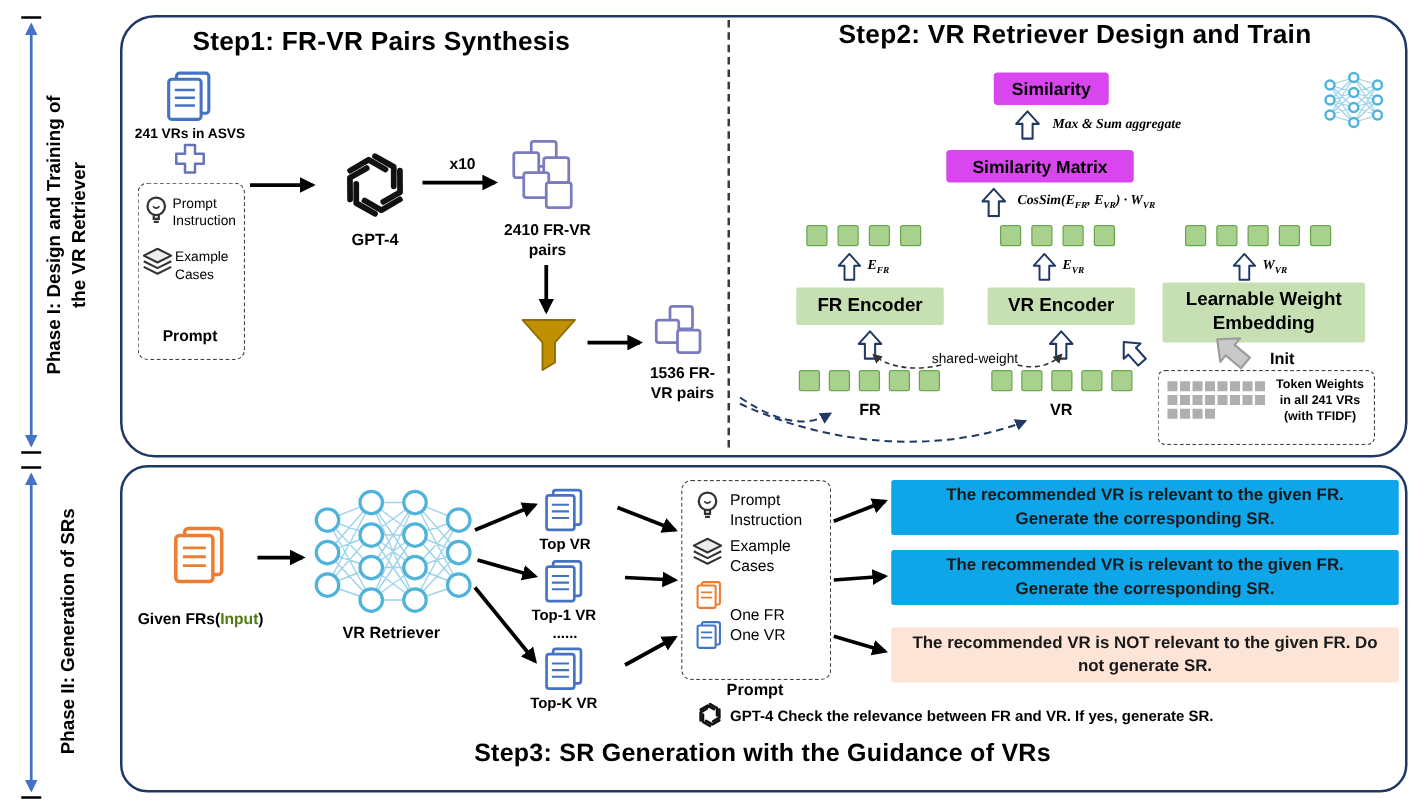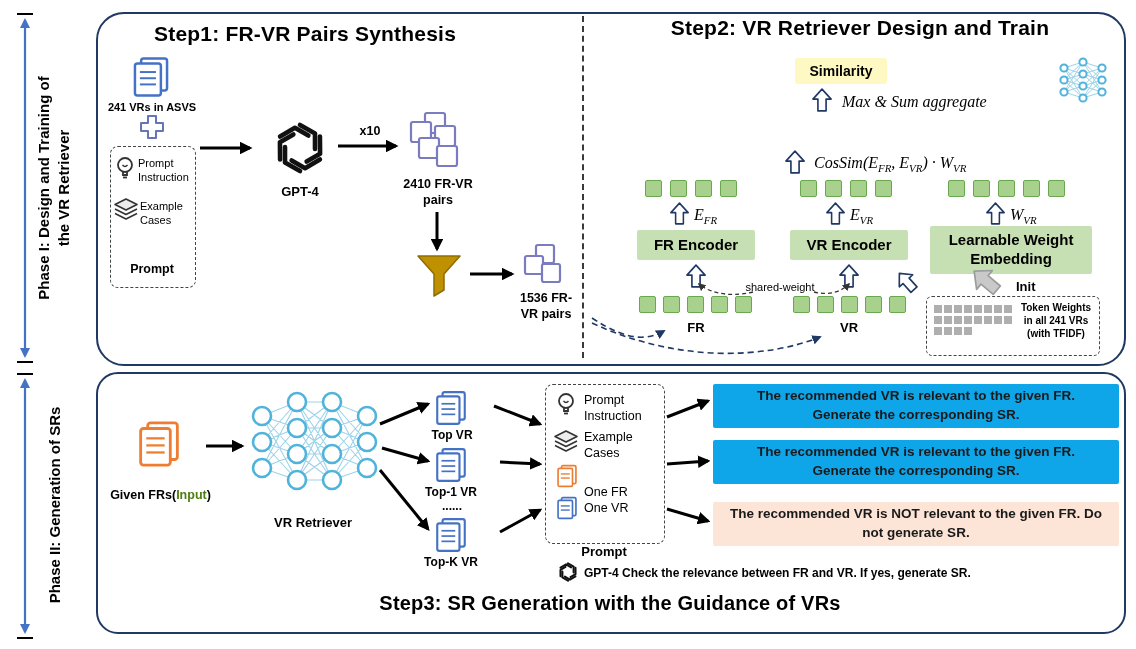--- a/index.html
+++ b/index.html
@@ -8,29 +8,29 @@
   .abs{position:absolute;}
   .outerbox{border:2.5px solid #1F3864;border-radius:28px;background:#fff;}
   .divider{border-left:2px dashed #3a3a3a;width:0;}
   .title{font-weight:700;font-size:21px;text-align:center;letter-spacing:.2px;}
   .b{font-weight:700;}
   .ctr{text-align:center;}
   .preline{white-space:pre-line;}
   .sm{font-size:12.5px;line-height:1.25;}
   .xs{font-size:11px;line-height:1.25;}
   .vlabel{font-weight:700;font-size:15px;text-align:center;line-height:1.35;transform:rotate(-90deg);}
-  .obox{background:#fef9c3;border-radius:3px;display:flex;align-items:center;justify-content:center;font-weight:700;font-size:14px;}
+  .obox{background:#d946ef;border-radius:3px;display:flex;align-items:center;justify-content:center;font-weight:700;font-size:14px;}
   .gbox{background:#C6E0B4;border-radius:2px;display:flex;align-items:center;justify-content:center;font-weight:700;font-size:15px;line-height:1.25;text-align:center;}
   .sqrow{display:flex;gap:8px;}
   .gsq{width:17px;height:17px;background:#A9D18E;border:1.6px solid #6AA84F;border-radius:2px;box-sizing:border-box;}
   .sqrow2{display:flex;gap:7px;}
   .tkrow{display:flex;gap:2px;margin-bottom:3px;}
   .tksq{width:8px;height:8px;background:#AFAFAF;}
   .dashedbox{border:1.6px dashed #444;border-radius:8px;background:#fff;}
-  .math{font-family:"Liberation Serif",serif;font-style:italic;font-weight:400;font-size:16px;}
+  .math{font-family:"Liberation Serif",serif;font-style:italic;font-weight:700;font-size:11px;}
   .math sub{font-size:68%;font-style:italic;}
   .result{display:flex;align-items:center;justify-content:center;text-align:center;font-size:13.5px;font-weight:600;line-height:1.4;padding:2px 16px;box-sizing:border-box;border-radius:2px;color:#1a1a1a;}
   .result.positive{background:#0ea5e9;}
   .result.negative{background:#FCE4D6;}
   .overlay{position:absolute;left:0;top:0;pointer-events:none;z-index:10;}
   .note{font-weight:700;font-size:12px;}
   .accent-orange{color:#4d7c0f;}
 </style>
 </head>
 <body>
@@ -152,20 +152,21 @@
 
   <div class="abs obox" style="left:795px;top:58px;width:92px;height:26px;">Similarity</div>
 
   <div class="abs" style="left:812px;top:88px;">
     <svg width="20" height="24" viewBox="0 0 22 26">
         <path d="M11 1 L21 12 L15.5 12 L15.5 25 L6.5 25 L6.5 12 L1 12 Z" fill="#fff" stroke="#1F3864" stroke-width="1.8" stroke-linejoin="round"></path>
       </svg>
   </div>
   <div class="abs math" style="left:842px;top:93px;">Max &amp; Sum aggregate</div>
 
+  <div class="abs obox" style="left:757px;top:120px;width:150px;height:26px;">Similarity Matrix</div>
 
   <div class="abs" style="left:785px;top:150px;">
     <svg width="20" height="24" viewBox="0 0 22 26">
         <path d="M11 1 L21 12 L15.5 12 L15.5 25 L6.5 25 L6.5 12 L1 12 Z" fill="#fff" stroke="#1F3864" stroke-width="1.8" stroke-linejoin="round"></path>
       </svg>
   </div>
   <div class="abs math" style="left:814px;top:154px;"><span>CosSim(E</span><sub>FR</sub><span>, E</span><sub>VR</sub><span>) · W</span><sub>VR</sub></div>
 
   <div class="abs sqrow" style="left:645px;top:180px;">
       <div class="gsq"></div>
@@ -310,21 +311,21 @@
         <circle cx="84" cy="14" r="9"></circle>
           <circle cx="84" cy="40" r="9"></circle>
           <circle cx="84" cy="66" r="9"></circle>
           <circle cx="84" cy="92" r="9"></circle>
         <circle cx="119" cy="28" r="9"></circle>
           <circle cx="119" cy="54" r="9"></circle>
           <circle cx="119" cy="80" r="9"></circle>
       </g>
     </svg>
   </div>
-  <div class="abs b ctr" style="left:255px;top:515px;width:116px;font-size:13px;">VR Retriever</div>
+  <div class="abs b ctr" style="left:255px;top:498px;width:116px;font-size:13px;">VR Retriever</div>
 
   <div class="abs" style="left:434px;top:390px;">
     <svg width="34" height="36" viewBox="0 0 32 34">
         <rect x="8" y="2" width="21" height="26" rx="2" fill="#fff" stroke="#4472C4" stroke-width="2"></rect>
         <rect x="3" y="6" width="21" height="26" rx="2" fill="#fff" stroke="#4472C4" stroke-width="2"></rect>
         <line x1="7" y1="13" x2="20" y2="13" stroke="#4472C4" stroke-width="1.6"></line>
         <line x1="7" y1="18" x2="20" y2="18" stroke="#4472C4" stroke-width="1.6"></line>
         <line x1="7" y1="23" x2="20" y2="23" stroke="#4472C4" stroke-width="1.6"></line>
       </svg>
   </div>

